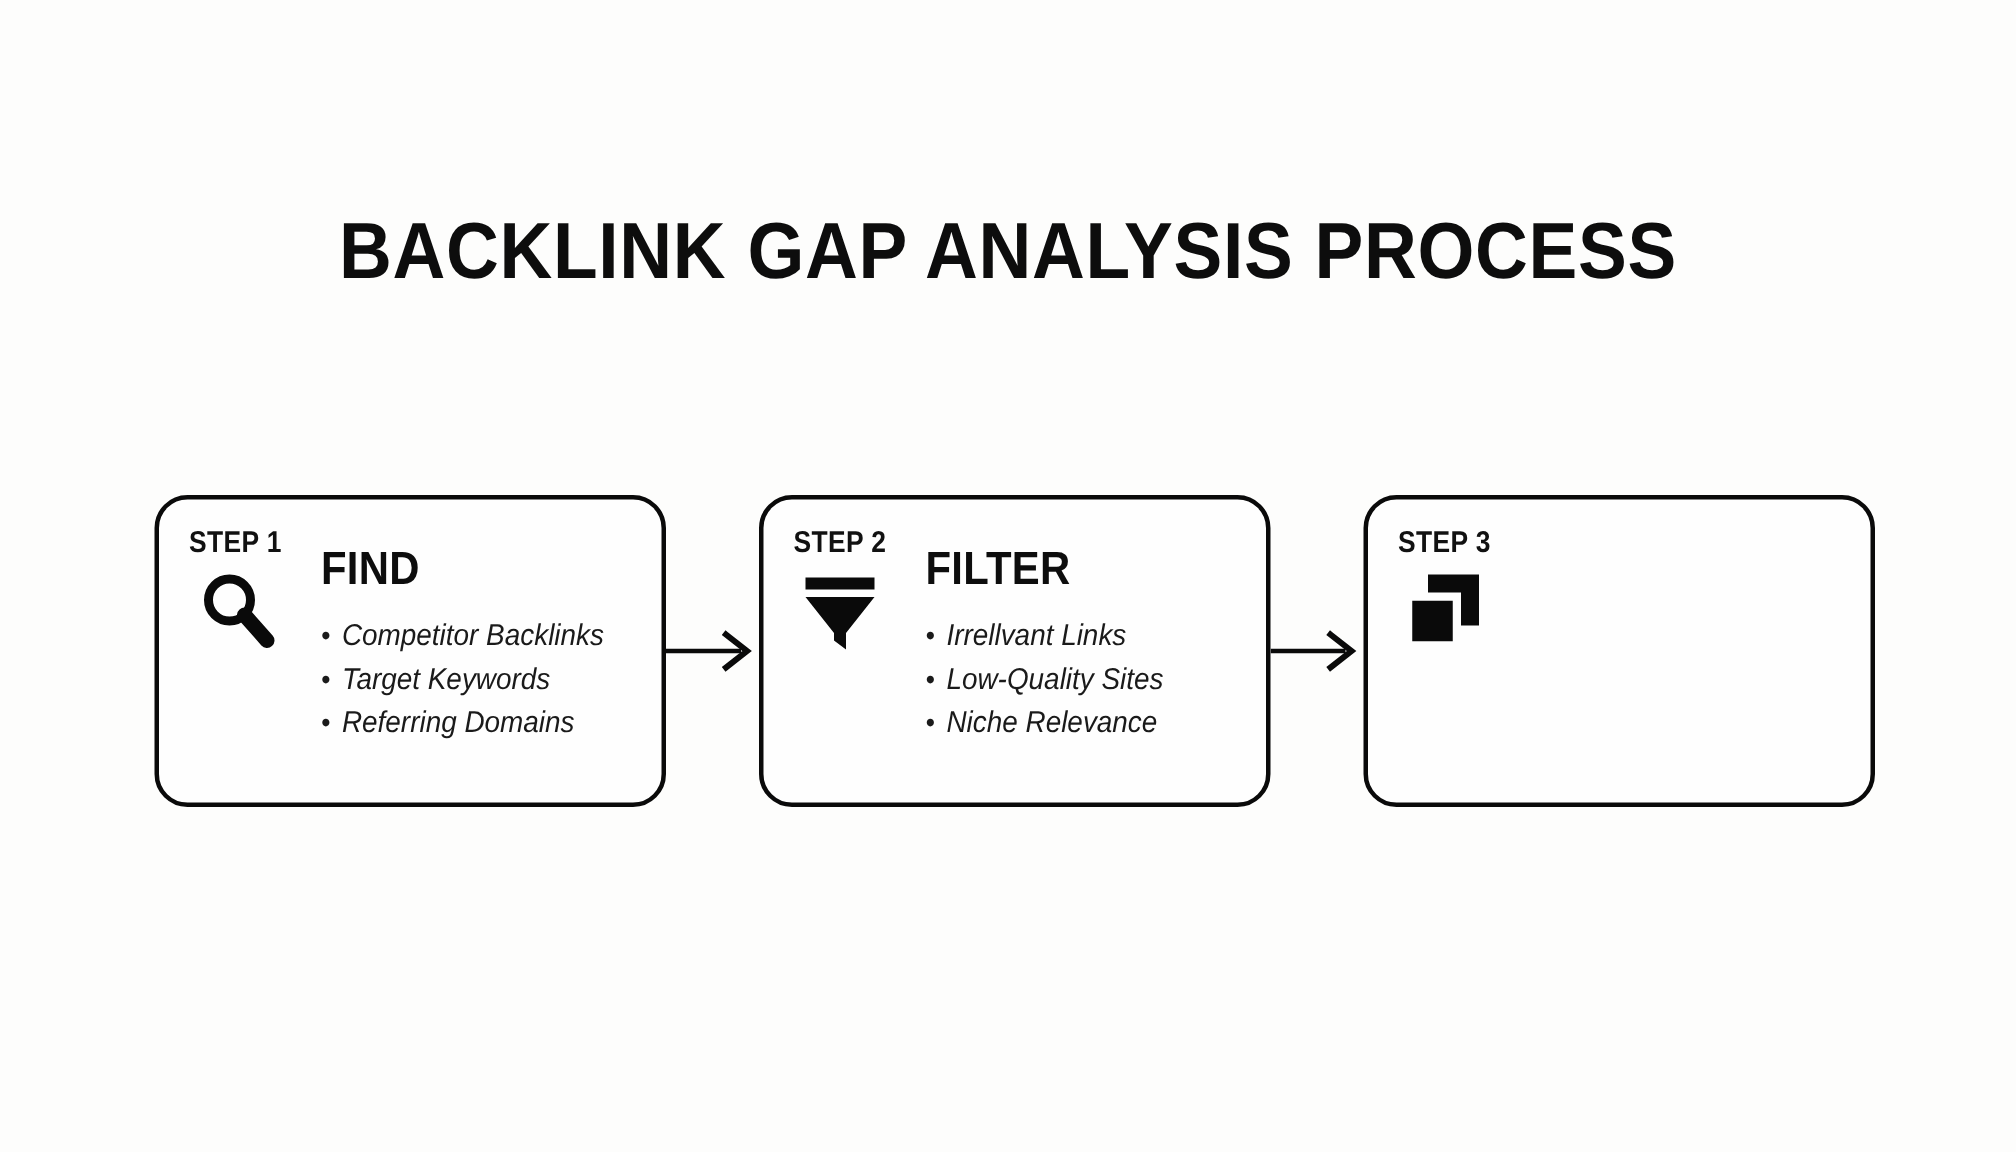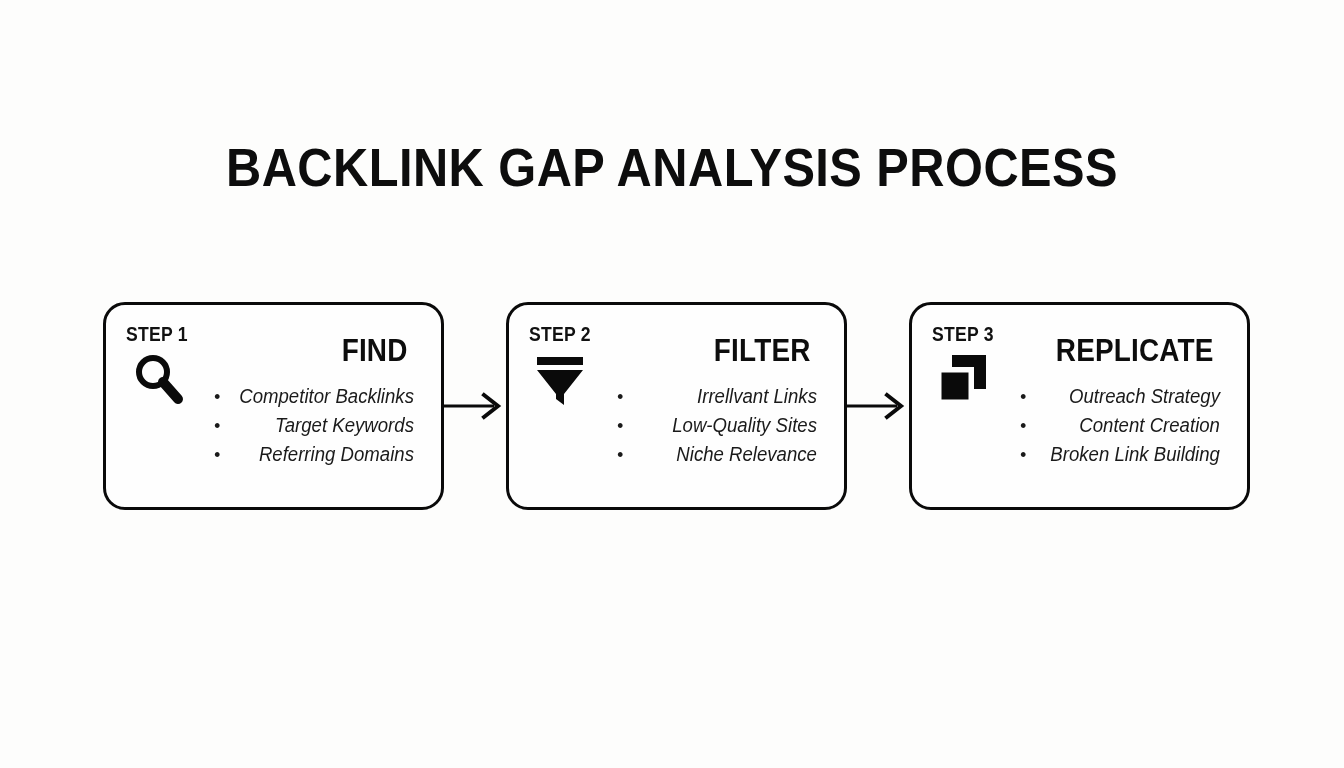--- a/index.html
+++ b/index.html
@@ -33,28 +33,27 @@
     color: #0d0d0d;
     transform: scaleX(0.92);
     transform-origin: center top;
     white-space: nowrap;
   }
 
   
   #flow {
     position: absolute;
     left: 103px;
-    top: 302px;
+    top: 330px;
     width: 1052px;
     height: 208px;
     display: flex;
     flex-direction: row;
     align-items: stretch;
     justify-content: space-between;
-    text-align: right;
   }
 
   .step-card {
     position: relative;
     width: 341px;
     height: 208px;
     border: 3px solid #0a0a0a;
     border-radius: 22px;
     background: #fefefe;
     flex: 0 0 341px;
@@ -204,23 +203,15 @@
   <div class="step-card">
     <div class="step-label">STEP 3</div>
 
     <div class="step-icon">
       <svg viewBox="0 0 62 62" xmlns="http://www.w3.org/2000/svg">
         <path d="M18 6 H52 V40 H40 V18 H18 Z" fill="#0a0a0a"></path>
         <rect x="6" y="22" width="30" height="30" fill="#0a0a0a" stroke="#fefefe" stroke-width="3"></rect>
       </svg>
     </div>
 
-    <div class="step-body">
-      <div class="step-heading">REPLICATE</div>
-      <ul class="bullet-list">
-        <li class="bullet-item">Outreach Strategy</li>
-        <li class="bullet-item">Content Creation</li>
-        <li class="bullet-item">Broken Link Building</li>
-      </ul>
-    </div>
   </div>
 
 </div>
 
 </body></html>

